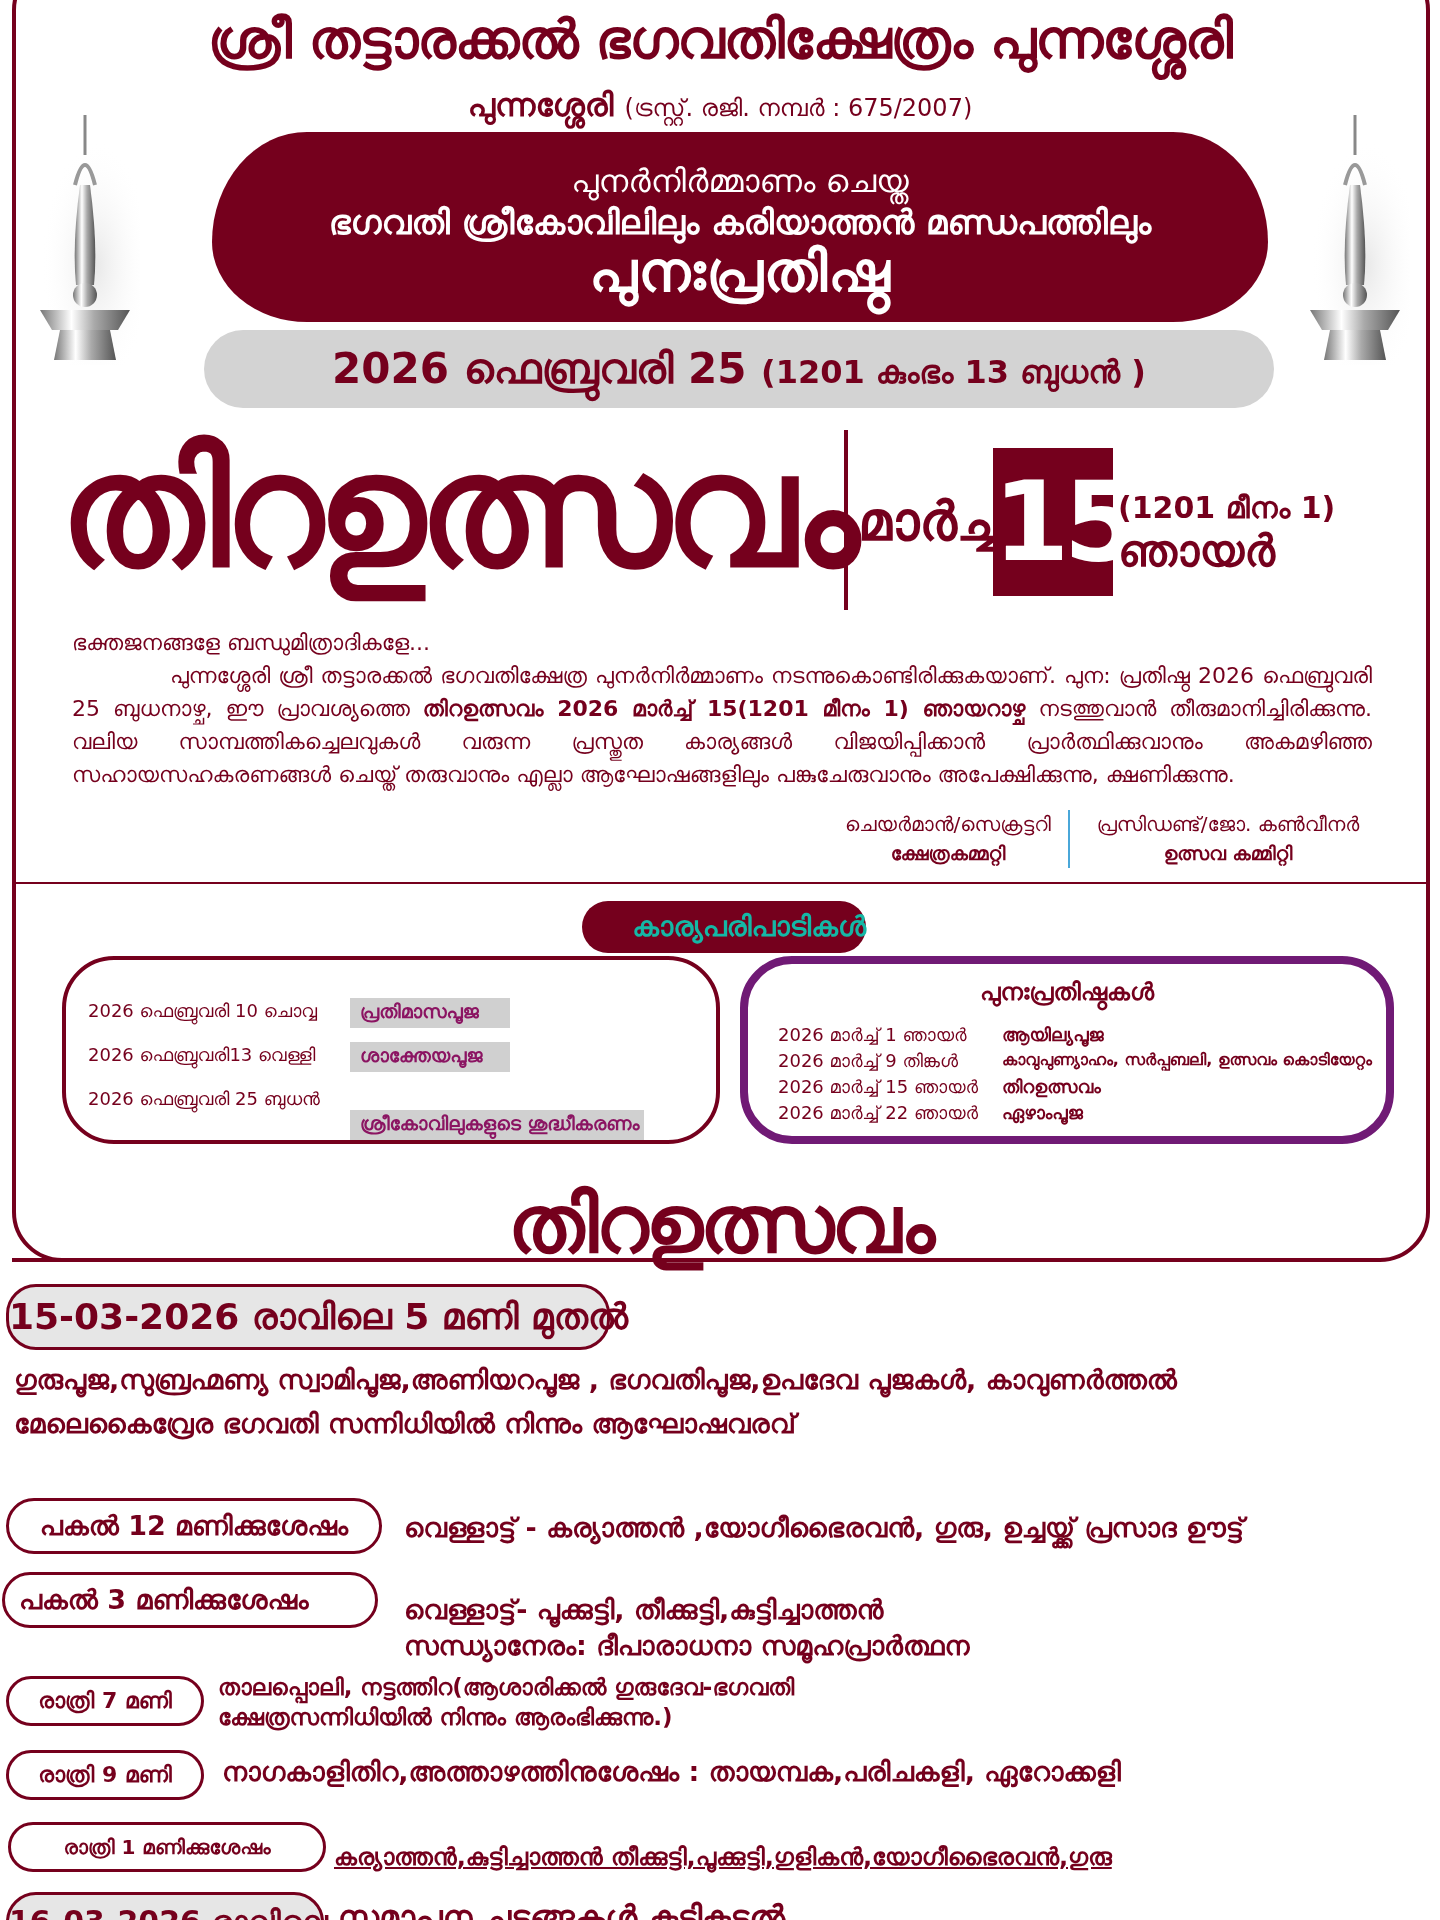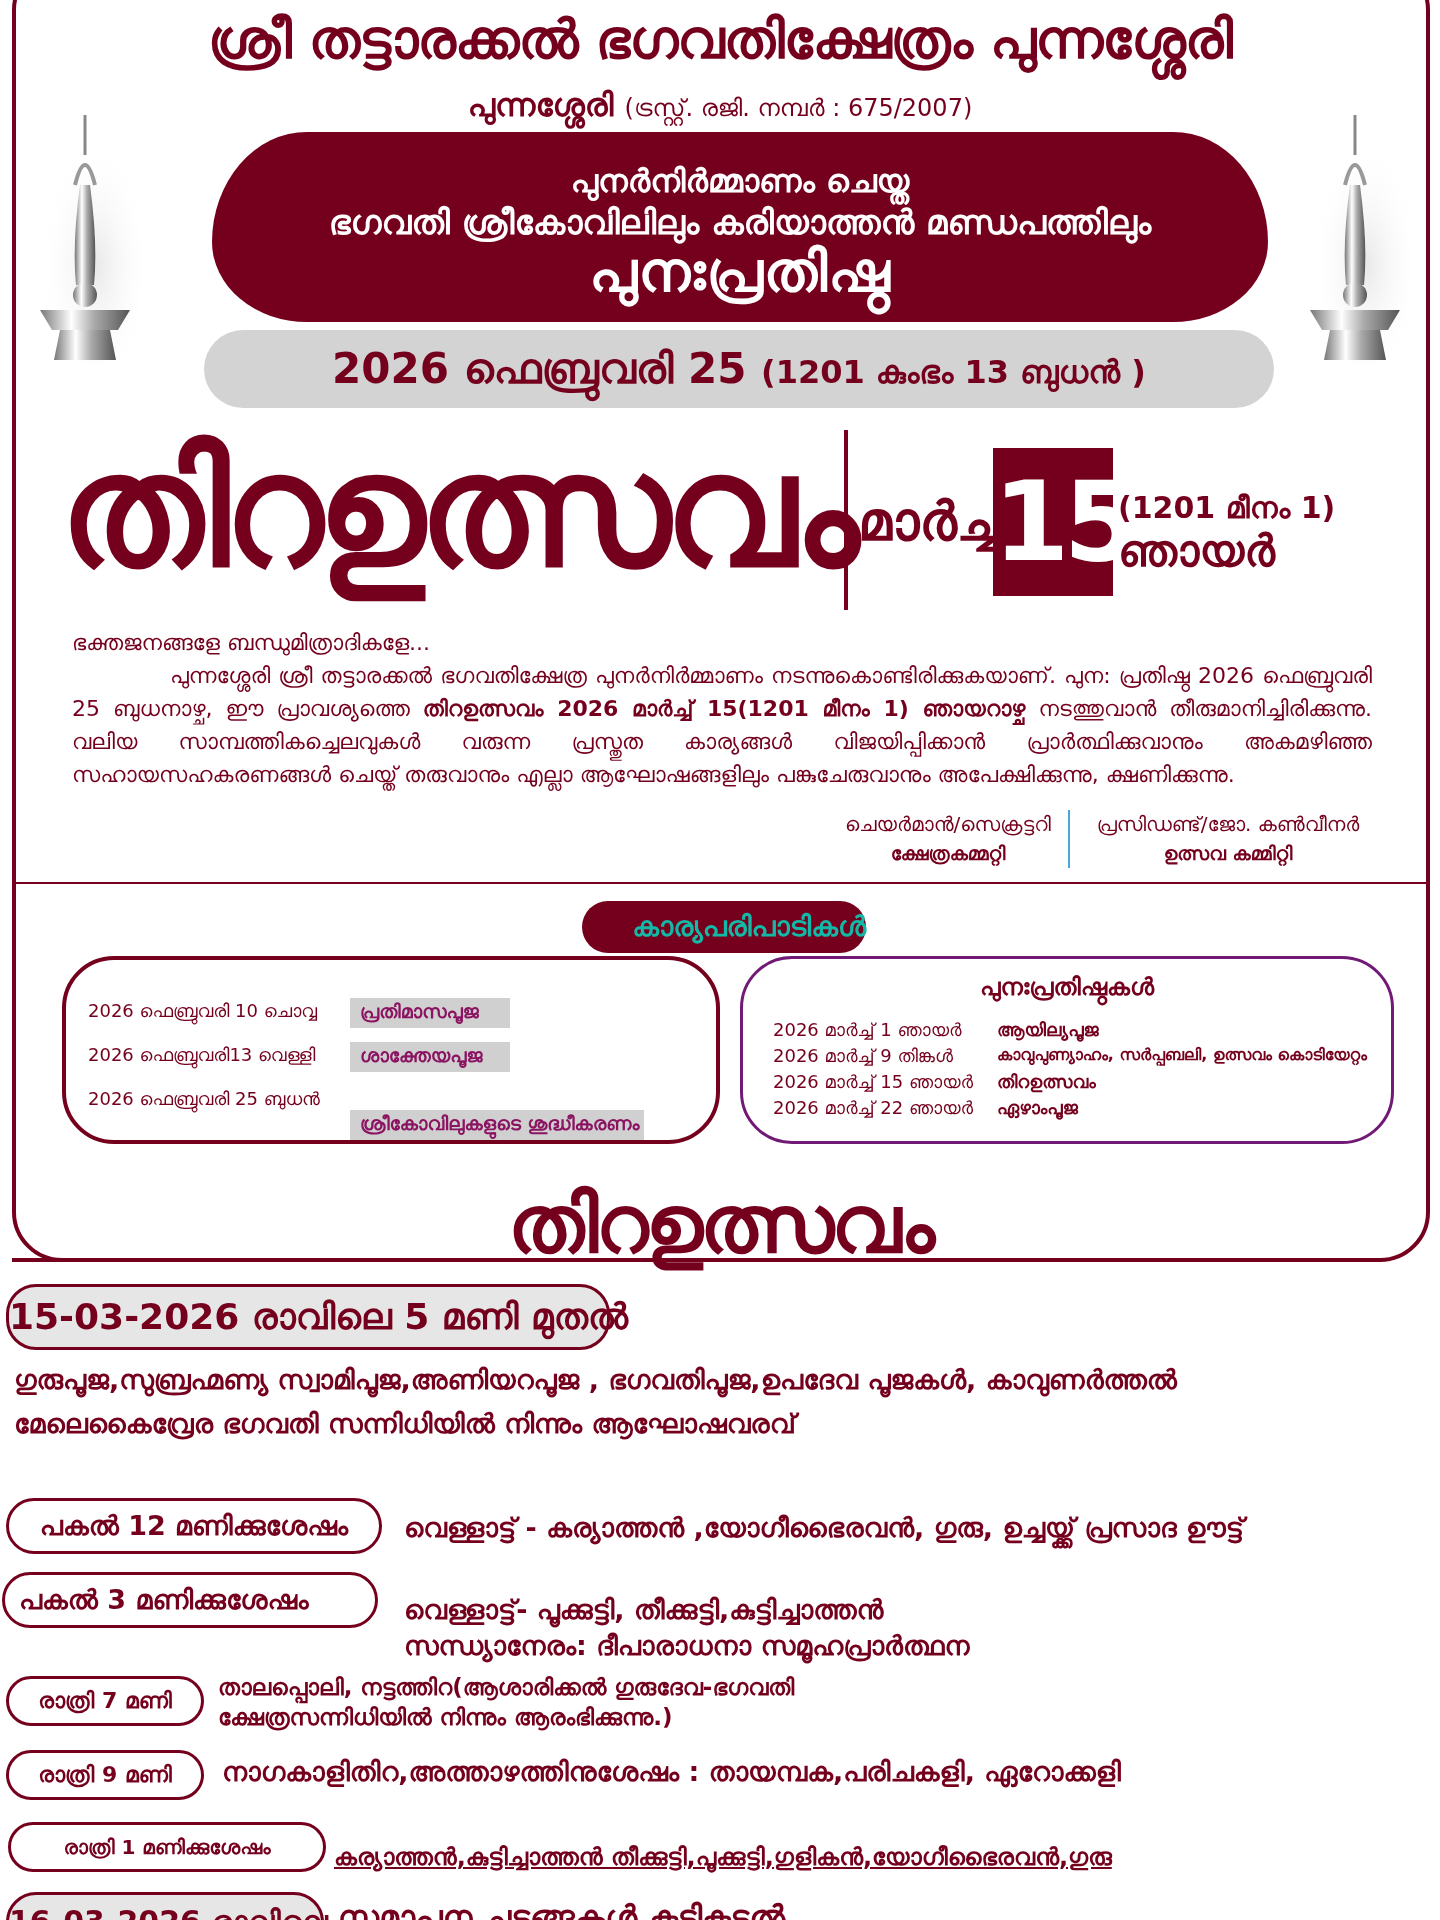--- a/index.html
+++ b/index.html
@@ -18,21 +18,21 @@
 
   .lamp { position: absolute; top: 115px; width: 110px; height: 250px; }
   .lamp.left { left: 30px; }
   .lamp.right { right: 30px; }
 
   .banner {
     position: absolute; left: 212px; top: 132px; width: 1056px; height: 190px;
     background: #75001d; border-radius: 95px 95px 95px 95px / 110px 110px 80px 80px;
     color: #fff; text-align: center;
   }
-  .banner .l1 { font-size: 32px; font-weight: bold; margin-top: 30px; }
+  .banner .l1 { font-size: 32px; font-weight: normal; margin-top: 30px; }
   .banner .l2 { font-size: 34px; font-weight: bold; margin-top: 2px; }
   .banner .l3 { font-size: 56px; font-weight: bold; margin-top: -4px; letter-spacing: 1px; }
 
   .date-pill {
     position: absolute; left: 204px; top: 330px; width: 1070px; height: 78px;
     background: #d3d3d3; border-radius: 40px; text-align: center;
     font-size: 42px; font-weight: bold; line-height: 78px; color: #75001d;
   }
   .date-pill .sm { font-size: 32px; }
 
@@ -56,21 +56,21 @@
   .sign-divider { position: absolute; left: 1068px; top: 810px; width: 2px; height: 58px; background: #4aa7d9; }
   .hr { position: absolute; left: 14px; top: 882px; width: 1414px; height: 2px; background: #75001d; }
 
   .prog-pill { position: absolute; left: 582px; top: 901px; width: 284px; height: 52px; background: #75001d; color: #14b8a6; border-radius: 26px; text-align: right; font-size: 28px; font-weight: bold; line-height: 52px; }
 
   .box-left { position: absolute; left: 62px; top: 956px; width: 658px; height: 188px; border: 4px solid #75001d; border-radius: 52px; }
   .row-l { position: absolute; left: 22px; height: 28px; font-size: 18px; }
   .row-l .d { position: absolute; left: 0; top: 2px; width: 220px; white-space: nowrap; }
   .row-l .e { position: absolute; left: 262px; top: 0; height: 30px; background: #d0d0d0; font-size: 19px; font-weight: bold; color: #8b1462; padding: 2px 10px; white-space: nowrap; }
 
-  .box-right { position: absolute; left: 740px; top: 956px; width: 654px; height: 188px; border: 3px solid #701a75; border-radius: 52px; }
+  .box-right { position: absolute; left: 740px; top: 956px; width: 654px; height: 188px; border: 8px solid #701a75; border-radius: 52px; }
   .box-right .hd { position: absolute; left: 0; width: 100%; top: 14px; text-align: center; font-size: 24px; font-weight: bold; }
   .row-r { position: absolute; left: 30px; font-size: 18px; height: 26px; white-space: nowrap; }
   .row-r .d { position: absolute; left: 0; width: 210px; }
   .row-r .e { position: absolute; left: 224px; font-weight: bold; }
   .row-r .e.normal { font-weight: bold; font-size: 16px; }
 
   .title2 { position: absolute; left: 0; width: 1440px; top: 1178px; text-align: center; font-size: 80px; font-weight: bold; letter-spacing: -3px; }
 
   .tpill { position: absolute; border: 3px solid #75001d; border-radius: 30px; background: #fff; font-weight: bold; text-align: center; white-space: nowrap; }
   .tpill.grey { background: #e6e6e6; }

